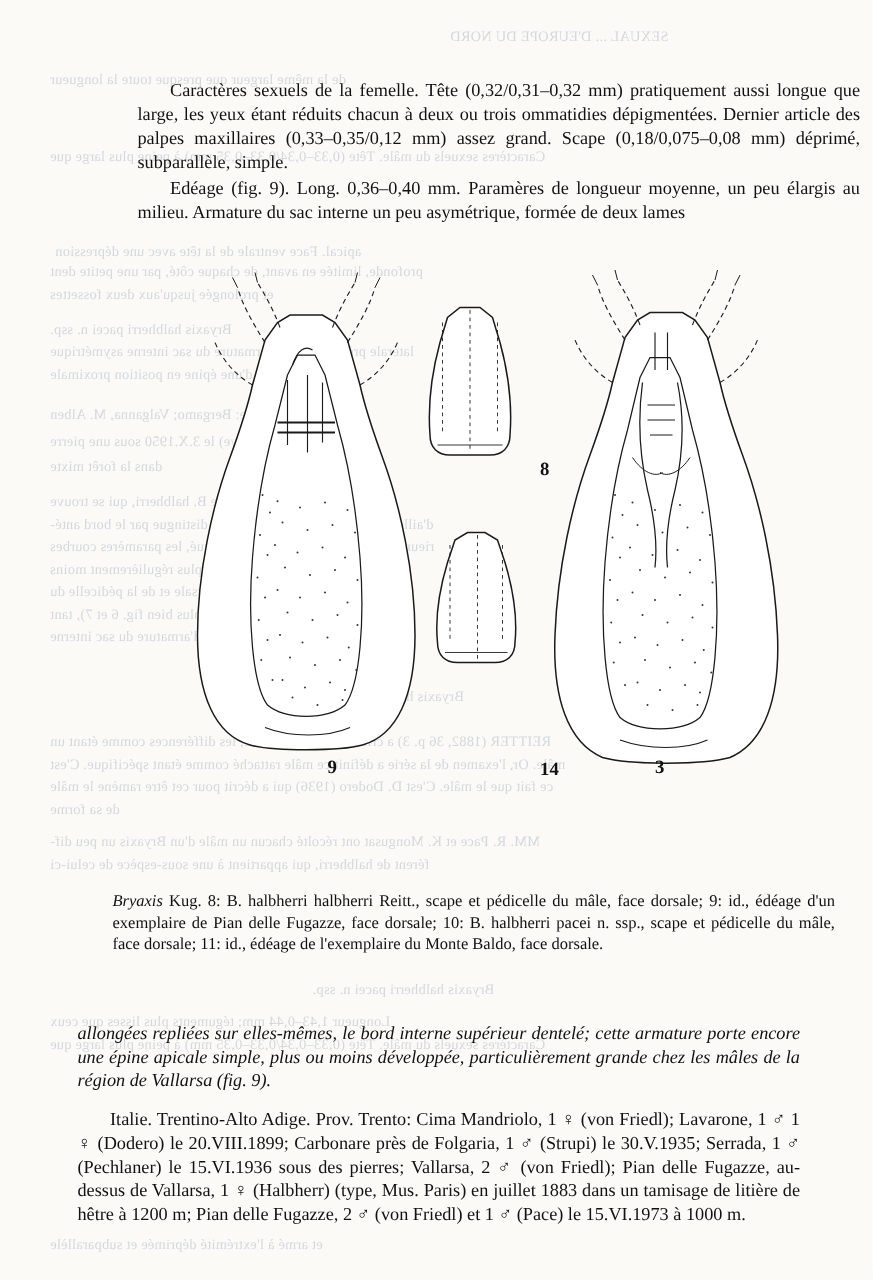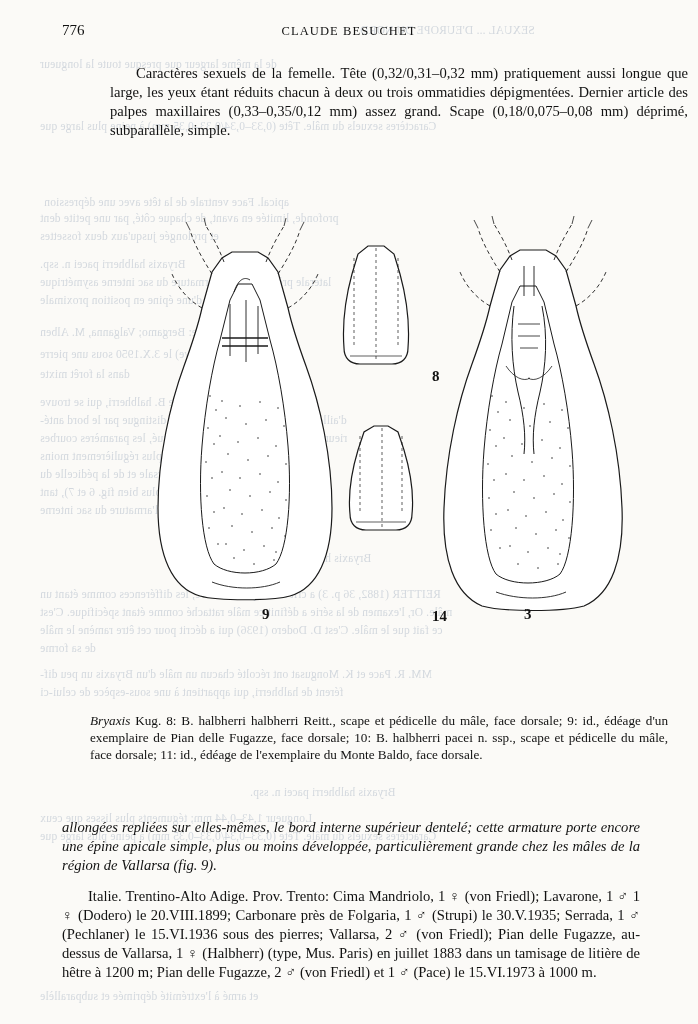--- a/index.html
+++ b/index.html
@@ -139,27 +139,24 @@
     <div class="ghost" style="left:40px; top:624px;">ce fait que le mâle. C'est D. Dodero (1936) qui a décrit pour cet être ramène le mâle</div>
     <div class="ghost" style="left:40px; top:642px;">de sa forme</div>
     <div class="ghost" style="left:40px; top:668px;">MM. R. Pace et K. Mongusat ont récolté chacun un mâle d'un Bryaxis un peu dif-</div>
     <div class="ghost" style="left:40px; top:686px;">férent de halbherri, qui appartient à une sous-espèce de celui-ci</div>
     <div class="ghost" style="left:250px; top:786px;">Bryaxis halbherri pacei n. ssp.</div>
     <div class="ghost" style="left:40px; top:812px;">Longueur 1,43–0,44 mm; téguments plus lisses que ceux</div>
     <div class="ghost" style="left:40px; top:830px;">Caractères sexuels du mâle. Tête (0,33–0,34/0,33–0,35 mm) à peine plus large que</div>
     <div class="ghost" style="left:40px; top:990px;">et armé à l'extrémité déprimée et subparallèle</div>
   </div>
 
-  <div class="header">
-    <div class="folio">776</div>
-    <div class="running-title">CLAUDE BESUCHET</div>
-  </div>
 
   <div class="col" style="top:64px;margin-left:48px;">
     <p class="para">Caractères sexuels de la femelle. Tête (0,32/0,31–0,32 mm) pratiquement aussi longue que large, les yeux étant réduits chacun à deux ou trois ommatidies dépigmentées. Dernier article des palpes maxillaires (0,33–0,35/0,12 mm) assez grand. Scape (0,18/0,075–0,08 mm) déprimé, subparallèle, simple.</p>
+    <p class="para">Edéage (fig. 9). Long. 0,36–0,40 mm. Paramères de longueur moyenne, un peu élargis au milieu. Armature du sac interne un peu asymétrique, formée de deux lames</p>
   </div>
 
   <div class="figure-area">
 
     <svg width="578" height="460" viewBox="0 0 578 460">
       <g fill="none" stroke="#1a1a1a" stroke-width="1.2">
 
         <g>
 
           <path d="M138 400 C110 392 96 360 96 312 C96 262 108 208 122 170

